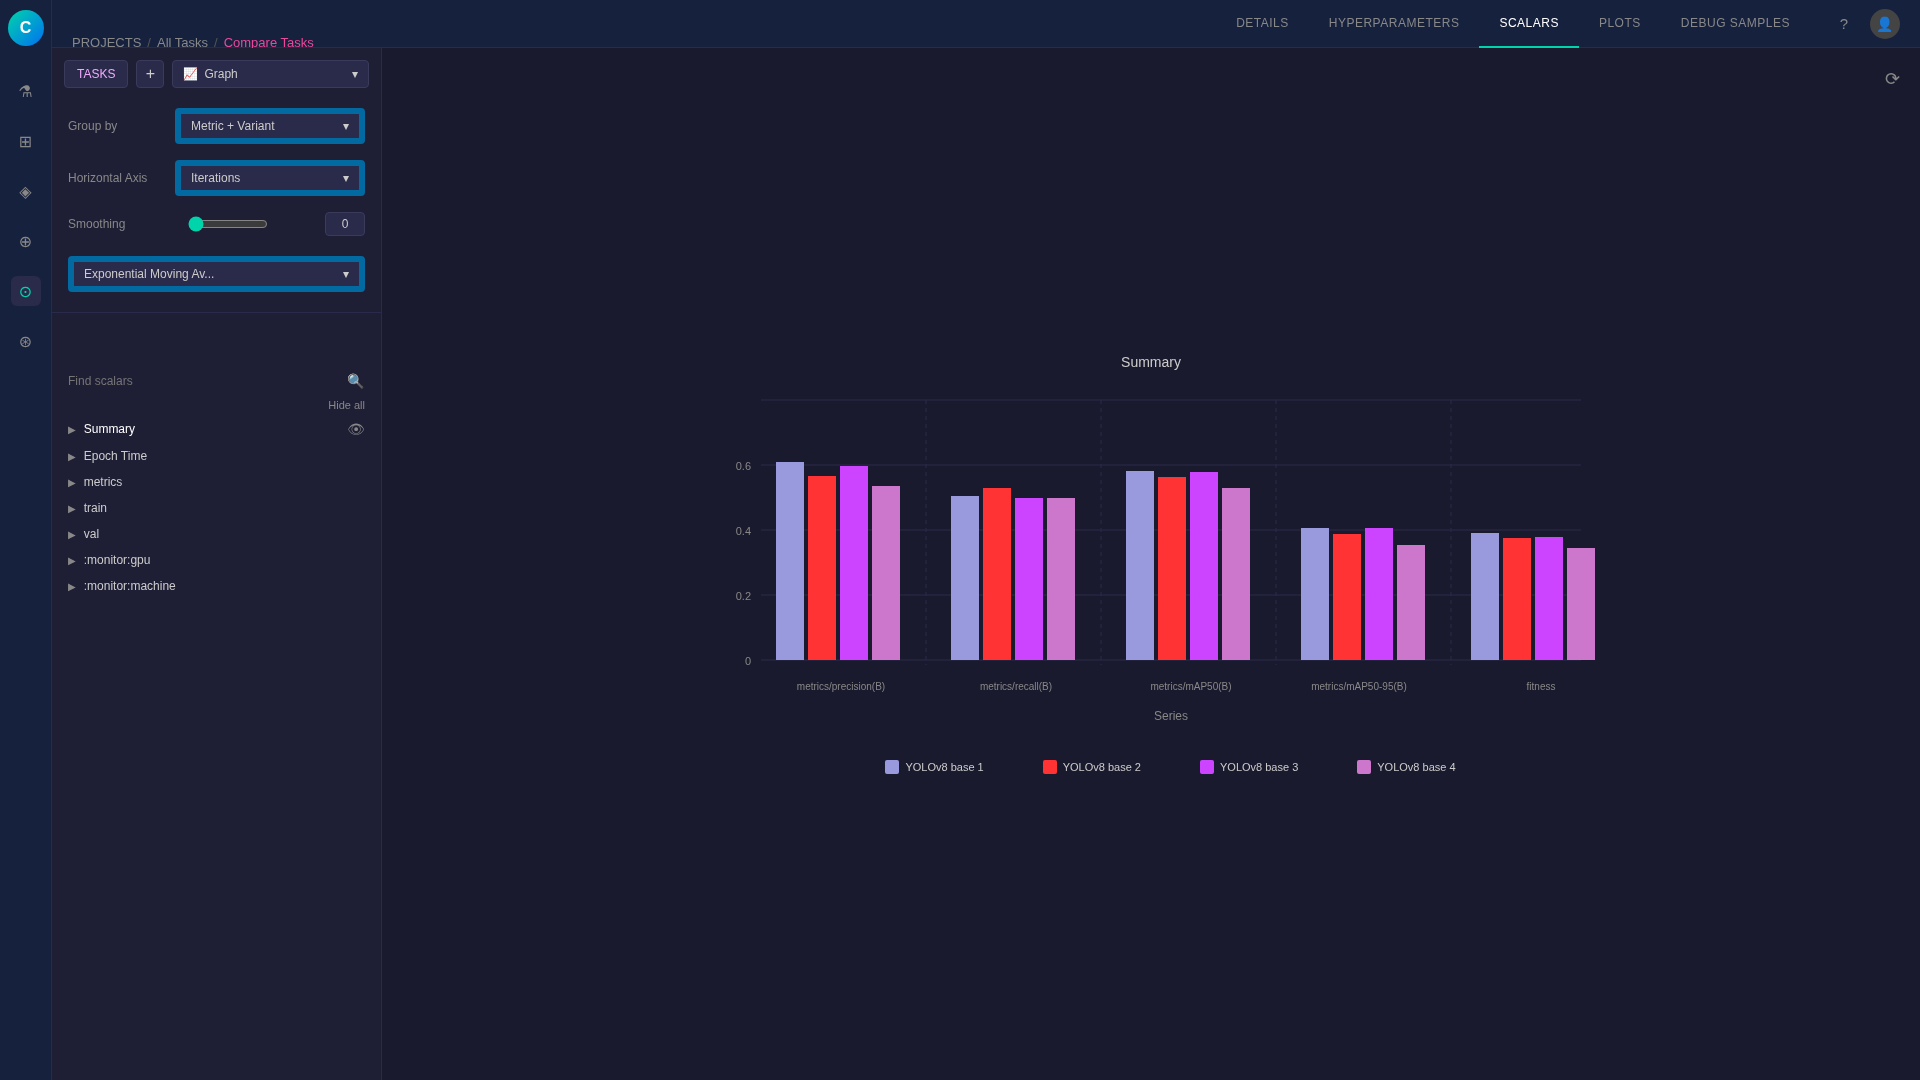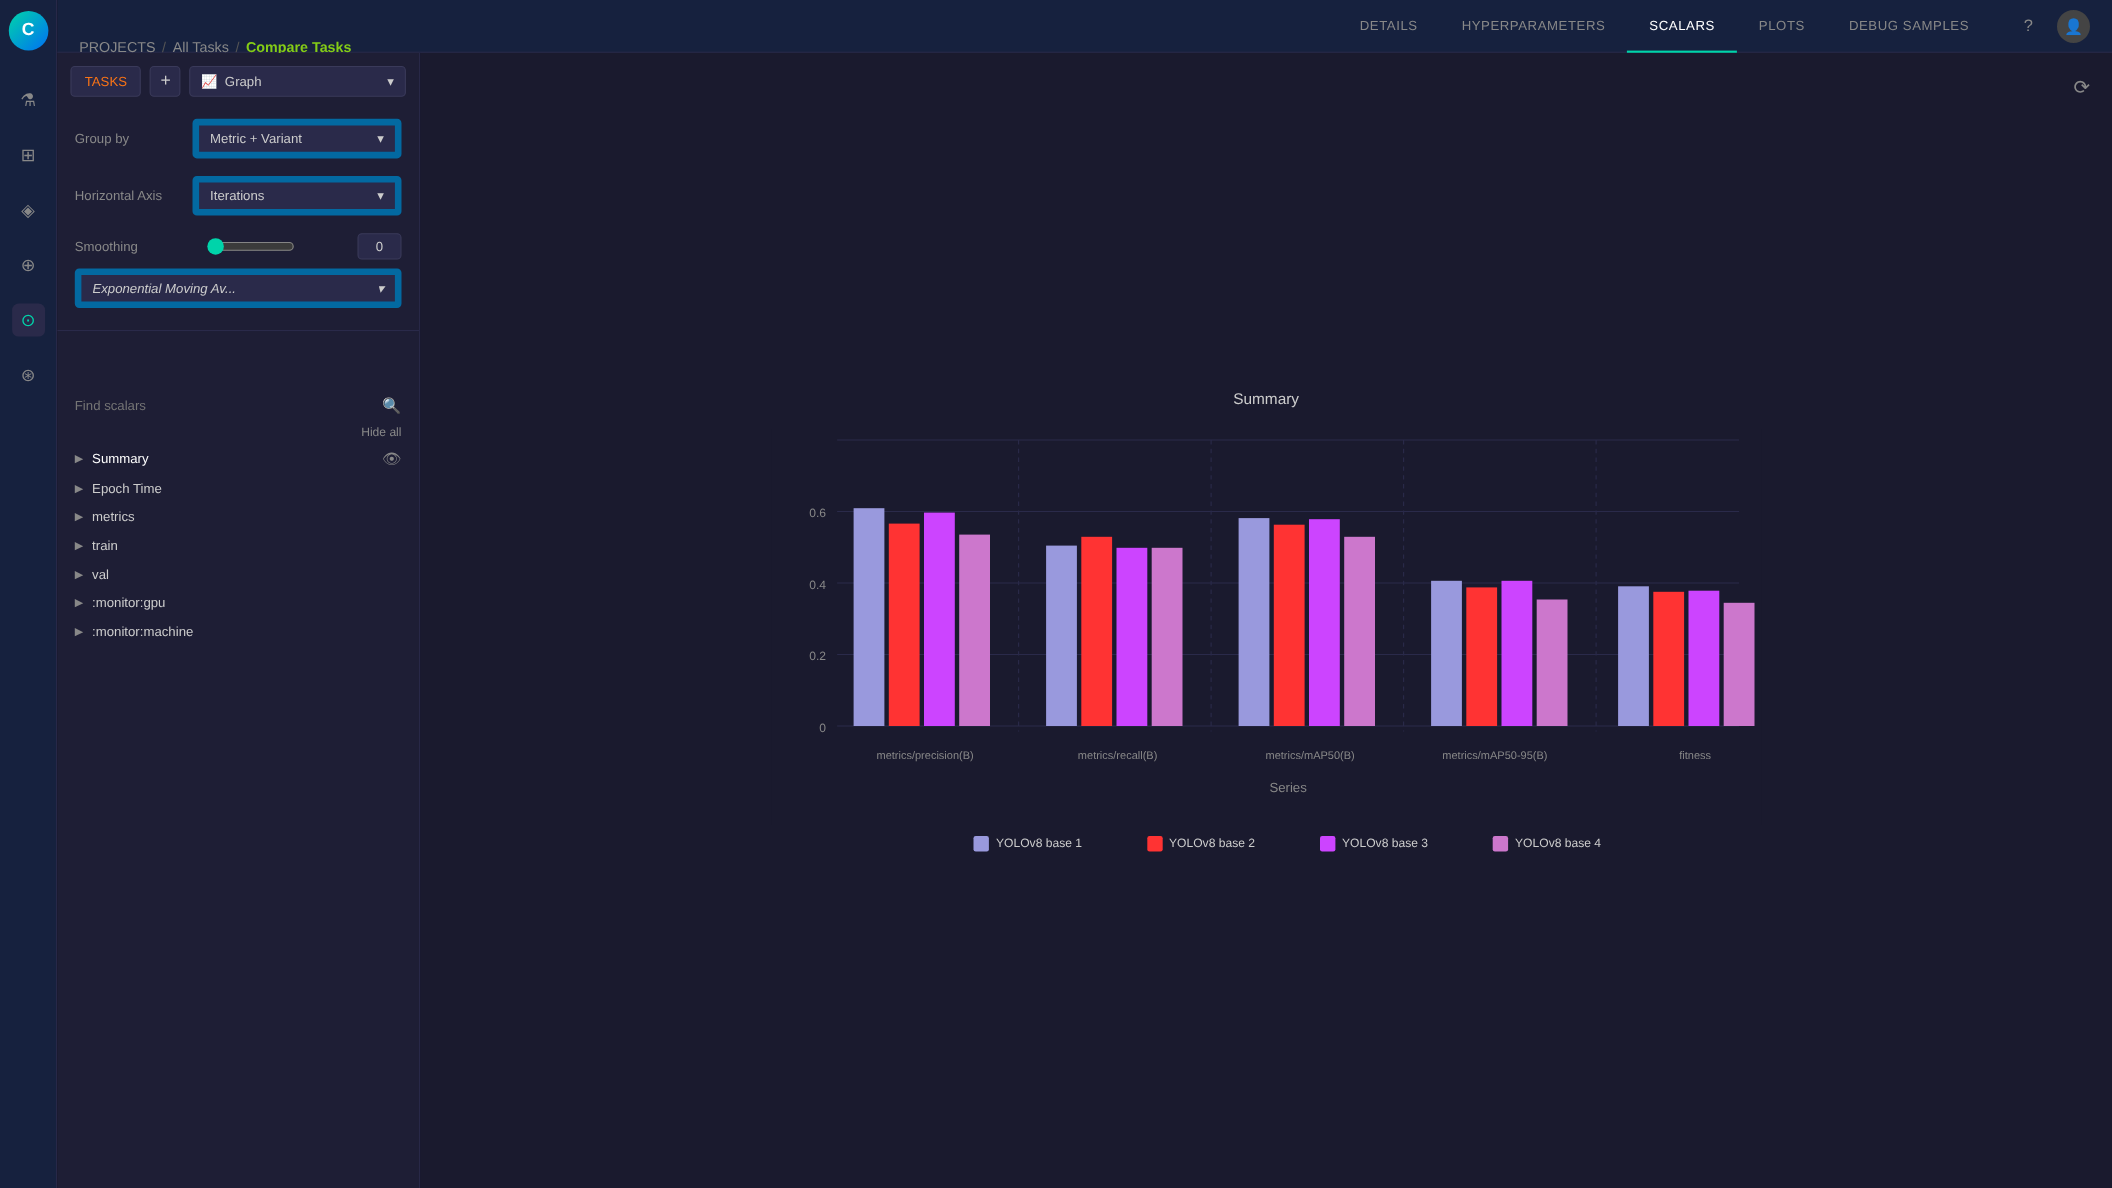--- a/index.html
+++ b/index.html
@@ -73,21 +73,21 @@
     }
     .breadcrumb {
       display: flex;
       align-items: center;
       gap: 6px;
       font-size: 13px;
       color: #888;
       margin-right: auto;
     }
     .breadcrumb span { color: #888; margin-top: 38px; }
-    .breadcrumb .current { color: #84cc16; font-weight: 700; }
+    .breadcrumb .current { color: #ec4899; font-weight: 400; }
     .breadcrumb .sep { color: #555; }
     .nav-tabs {
       display: flex;
       gap: 0;
       height: 100%;
       align-items: center;
     }
     .nav-tab {
       padding: 0 20px;
       height: 48px;
@@ -150,21 +150,21 @@
     }
     .toolbar {
       display: flex;
       align-items: center;
       gap: 8px;
       padding: 0 12px 12px;
     }
     .btn-tasks {
       background: #2a2a4a;
       border: 1px solid #3a3a5a;
-      color: #f97316;
+      color: #f0abfc;
       padding: 6px 12px;
       border-radius: 4px;
       cursor: pointer;
       font-size: 12px;
       display: flex;
       align-items: center;
       gap: 6px;
     }
     .btn-add {
       background: #2a2a4a;
@@ -236,22 +236,21 @@
       width: 40px;
       background: #2a2a4a;
       border: 1px solid #3a3a5a;
       color: #ccc;
       padding: 4px 6px;
       border-radius: 4px;
       font-size: 12px;
       text-align: center;
     }
     .smoothing-method {
-      margin: 0 16px 12px;
-      font-style: italic;
+      margin: 12px 16px 12px;
     }
     .divider {
       border: none;
       border-top: 1px solid #2a2a4a;
       margin: 8px 0;
     }
     .search-row {
       padding: 6px 16px;
       display: flex;
       align-items: center;

